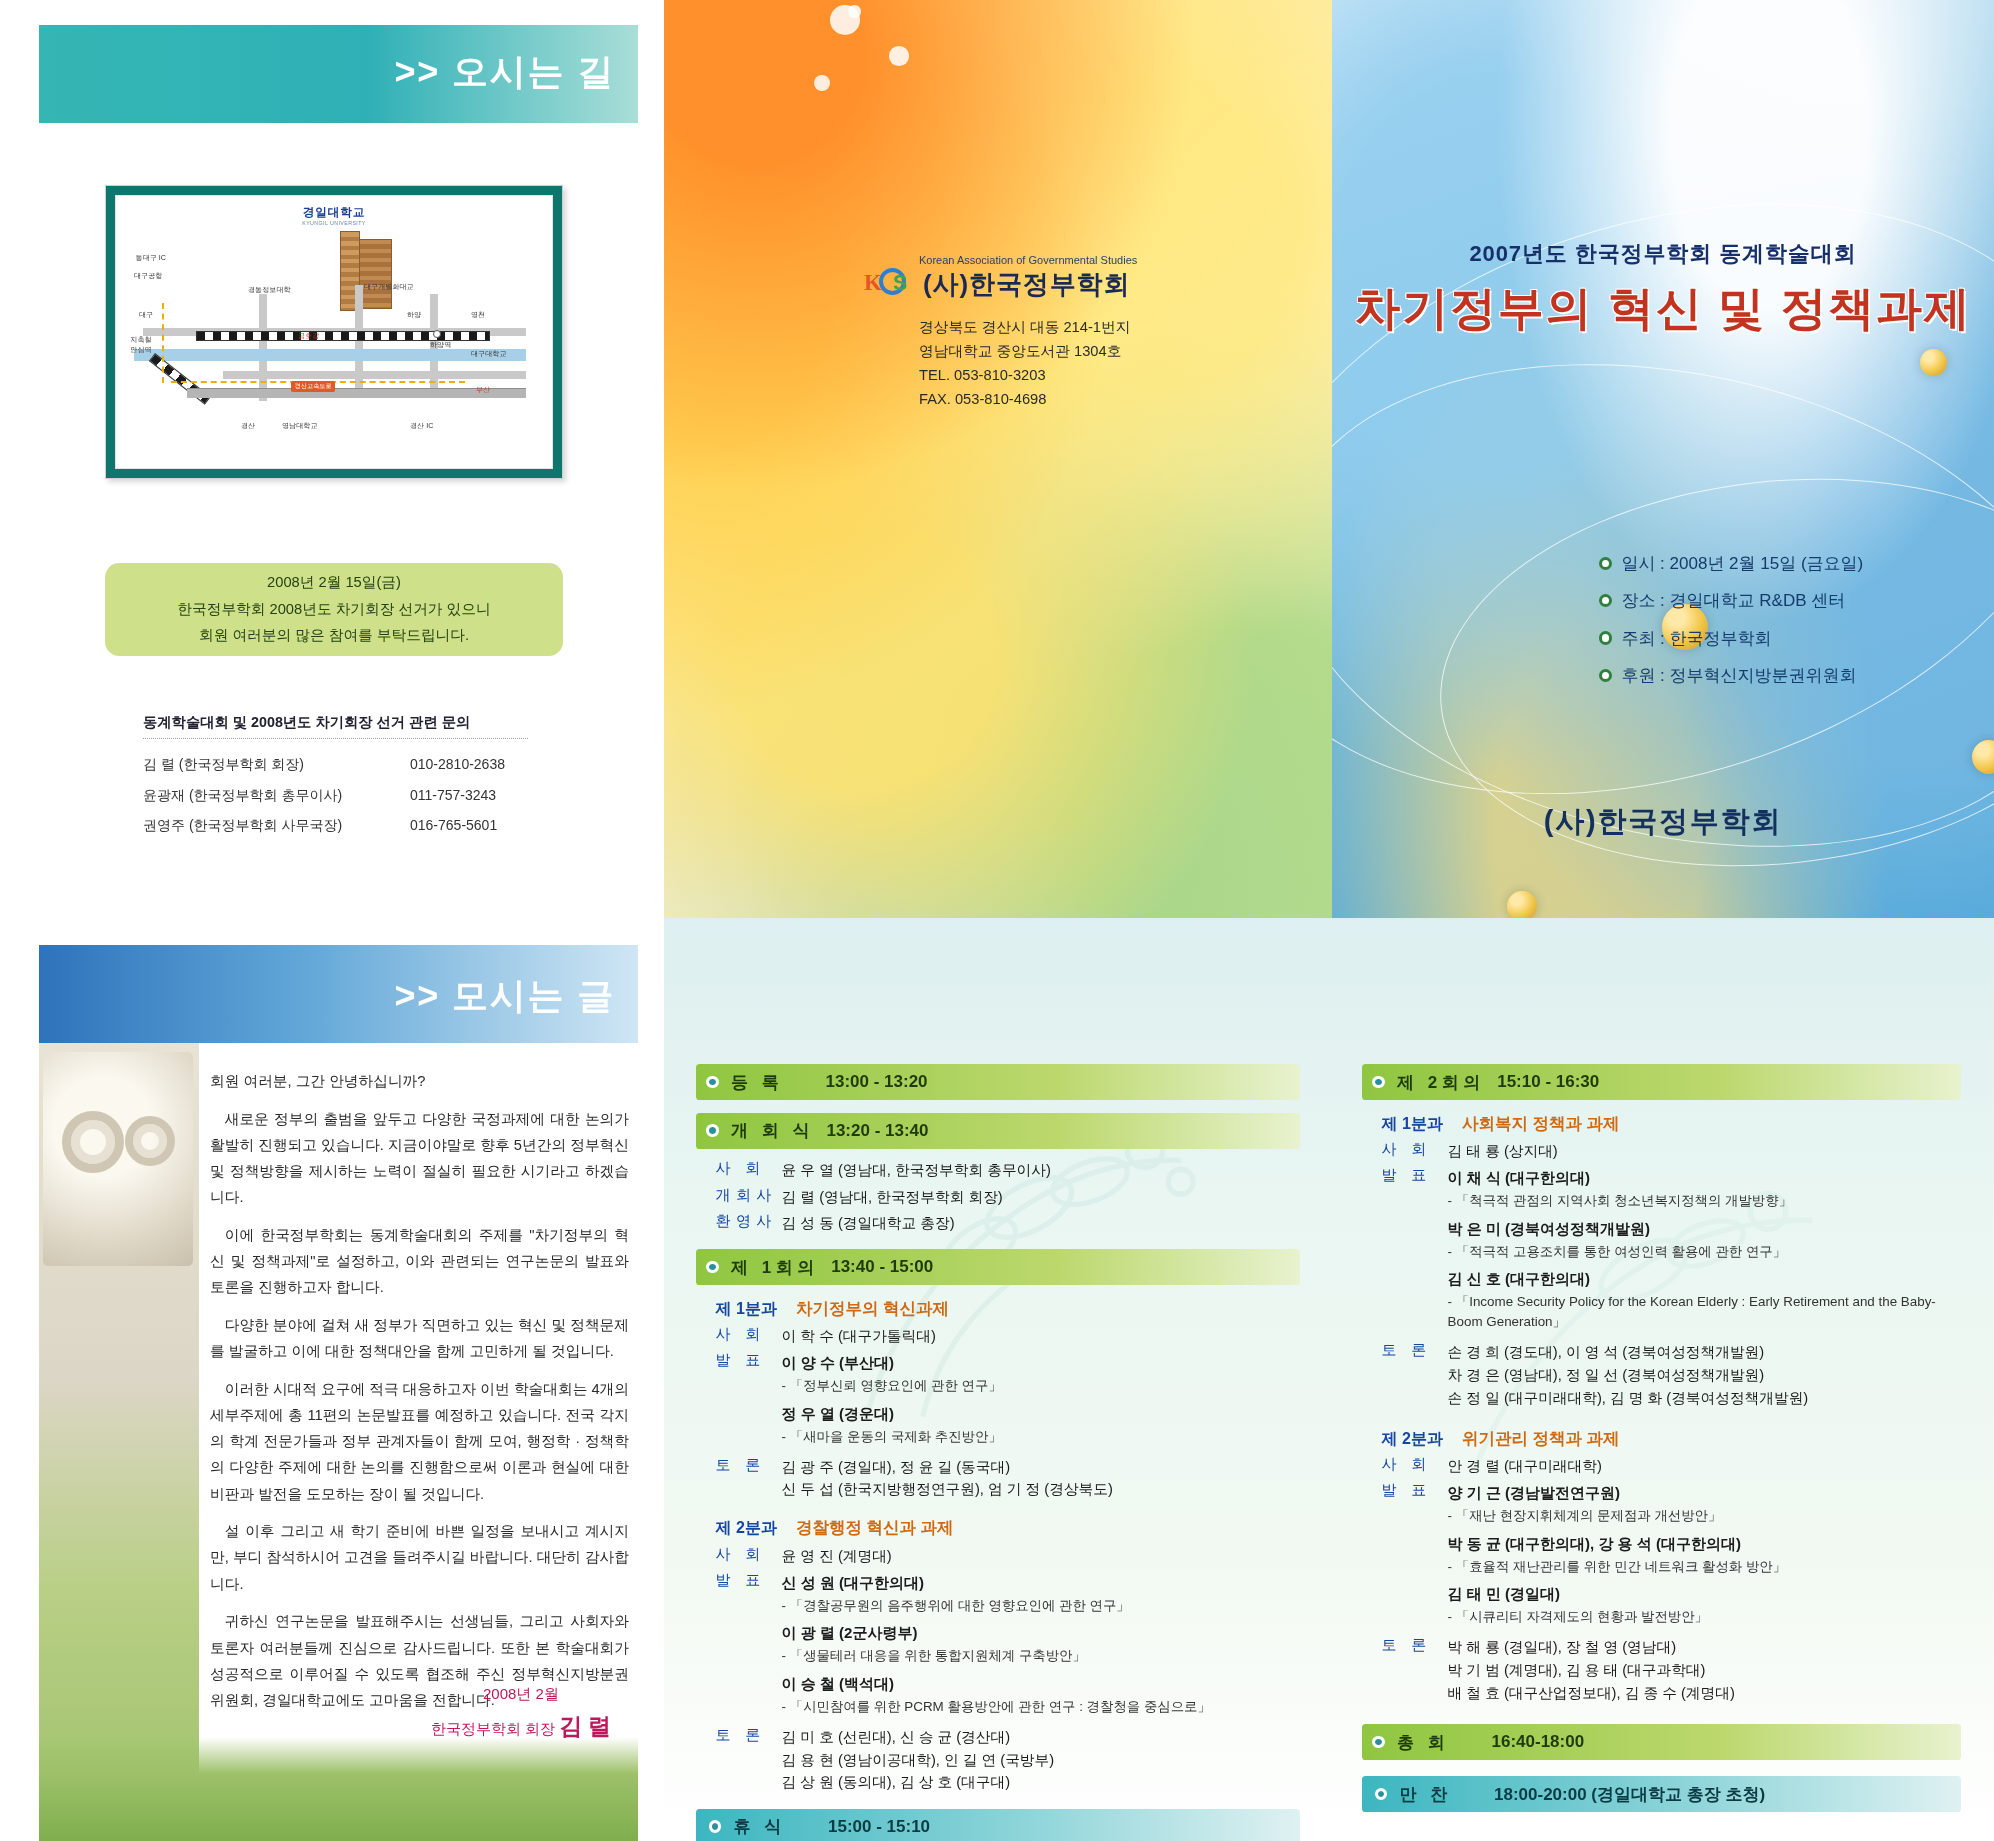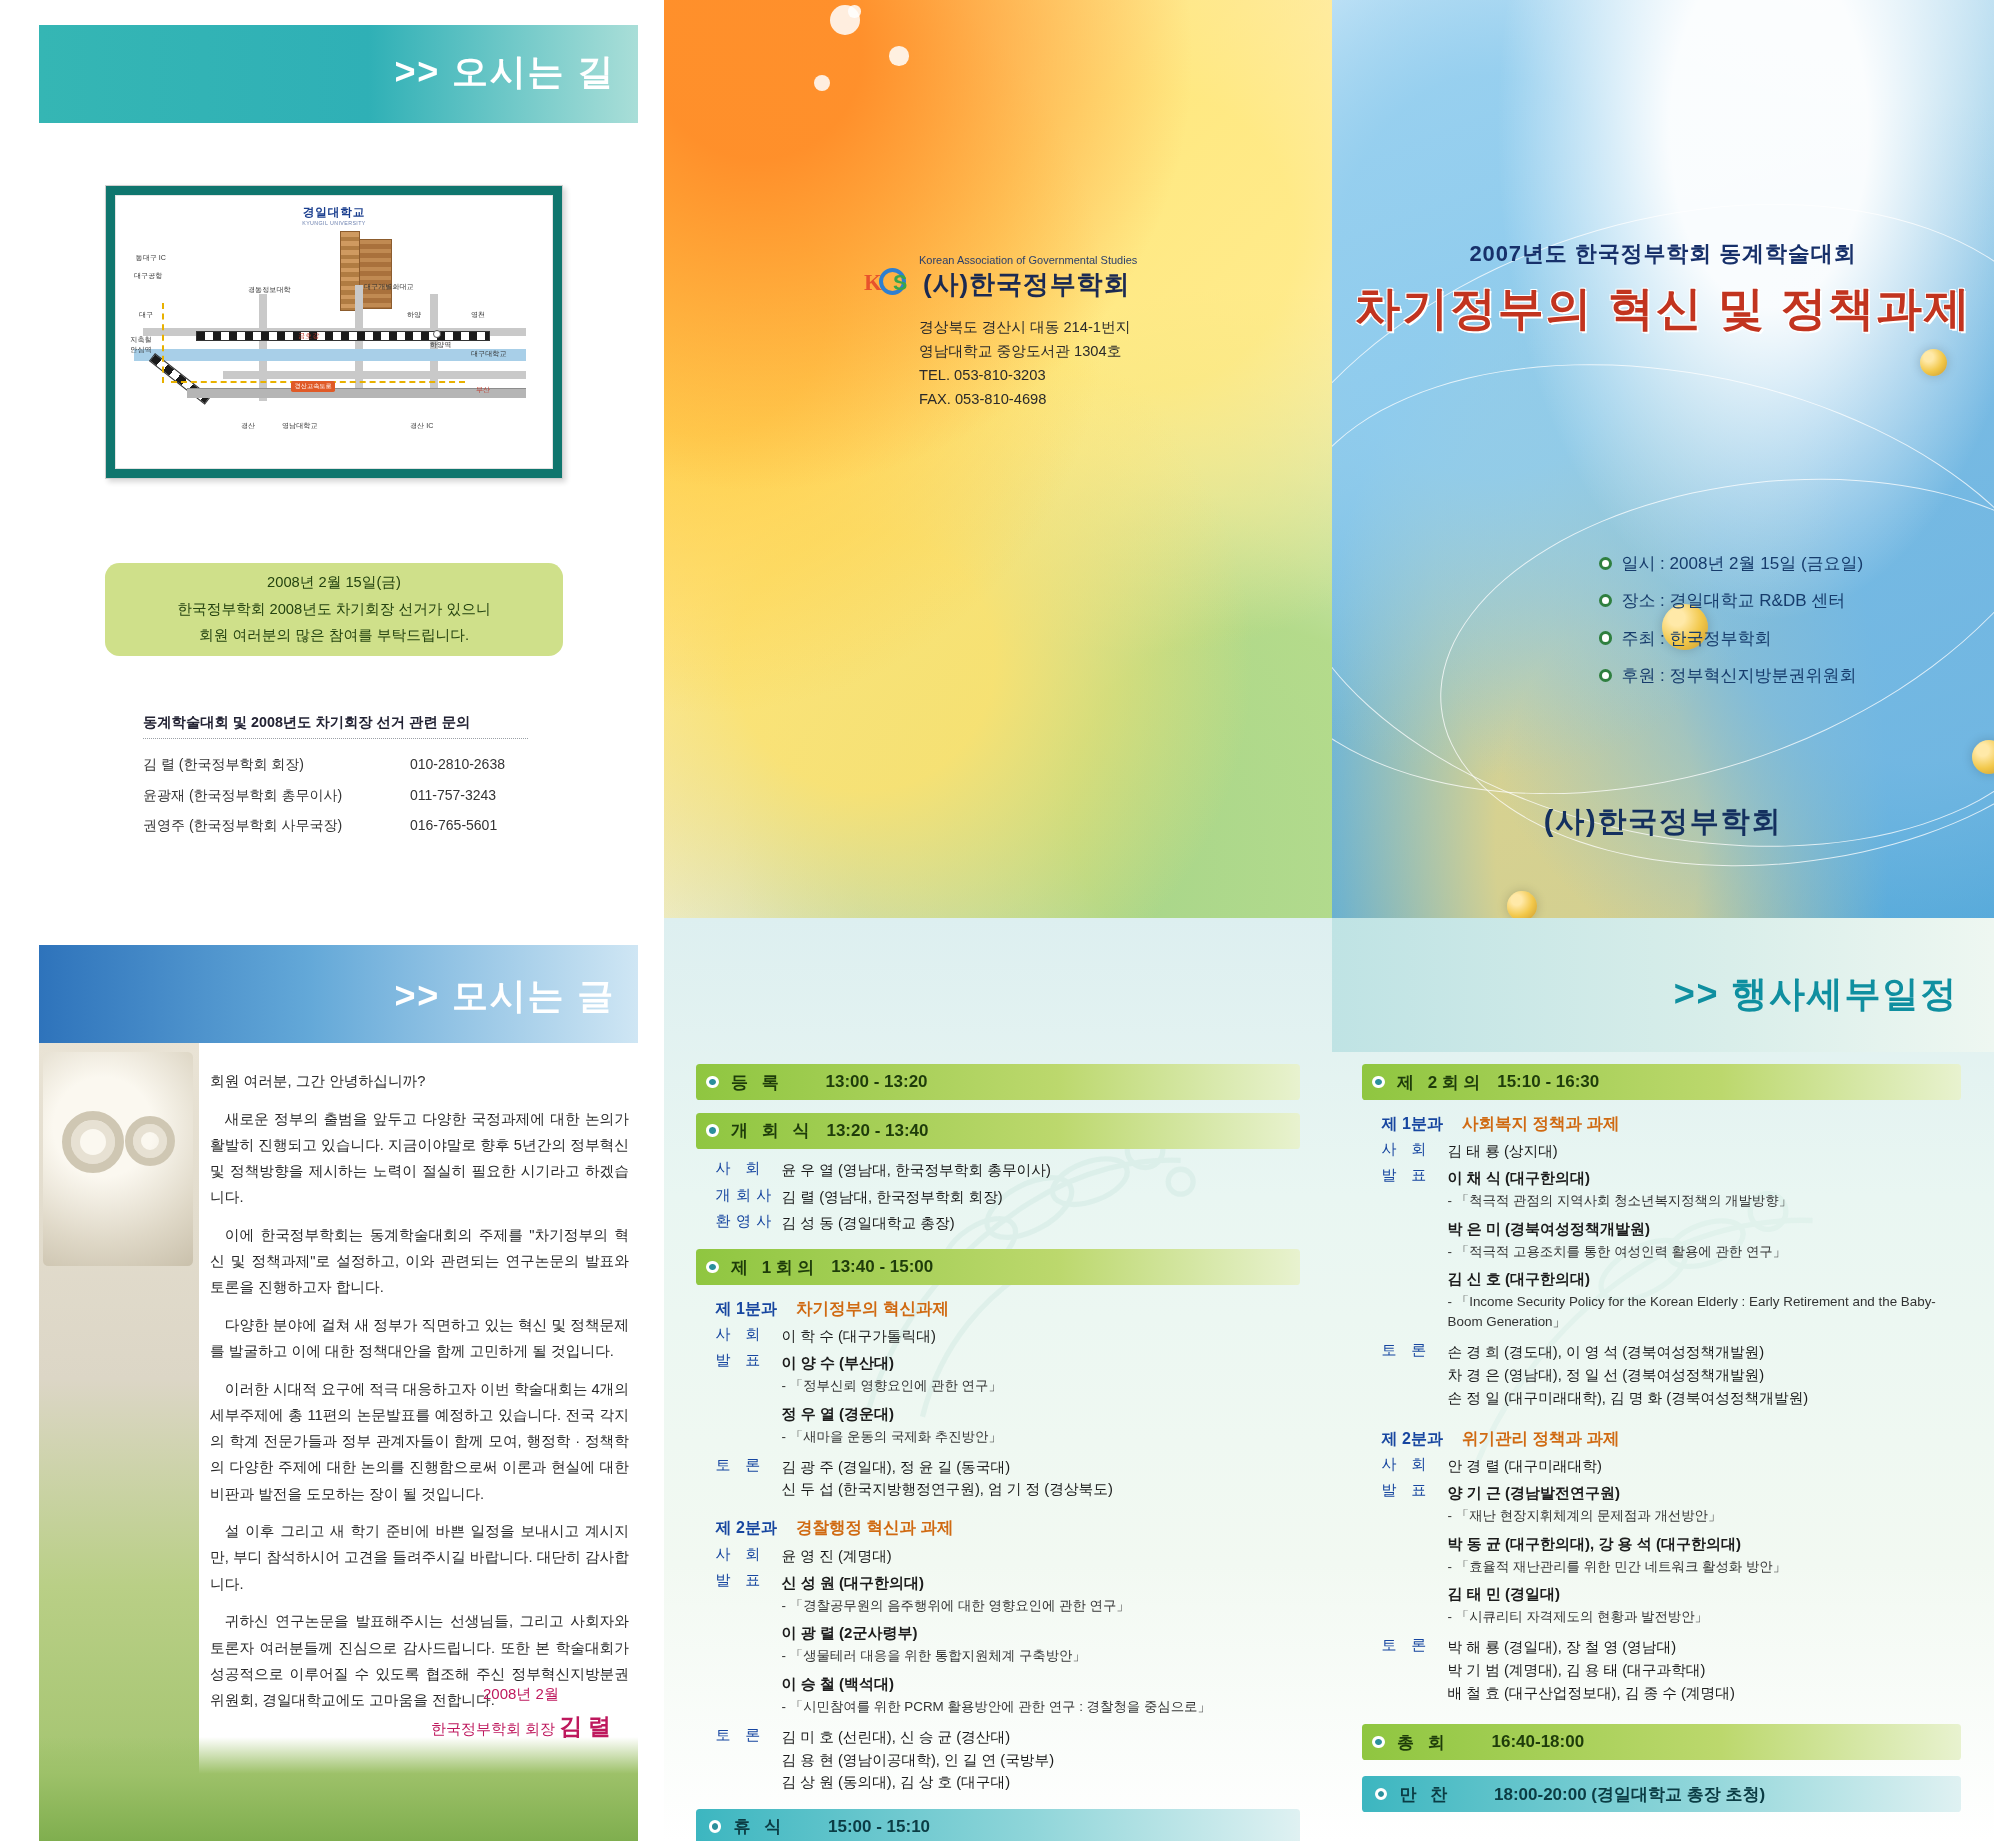--- a/index.html
+++ b/index.html
@@ -501,23 +501,20 @@
 
       <div class="band teal" style="margin-top:14.3px;">
         <span class="bdot"></span>
         <span class="lab">휴   식</span>
         <span class="time">15:00 - 15:10</span>
       </div>
     </div>
   </div>
 
   <div class="panel p-prog2">
-    <div class="pg-header">
-      <div class="ttl">&gt;&gt; 행사세부일정</div>
-    </div>
 
     <svg class="watermark" style="left:53px; top:160px;" viewBox="0 0 560 520">
       <g fill="none" stroke="#c7e6dd" stroke-width="6" opacity=".75">
         <path d="M100 440 C140 340 210 260 290 210 C350 172 420 158 480 160"></path>
         <ellipse cx="290" cy="216" rx="52" ry="26" transform="rotate(-28 290 216)"></ellipse>
         <ellipse cx="360" cy="186" rx="44" ry="22" transform="rotate(-20 360 186)"></ellipse>
         <circle cx="430" cy="150" r="20"></circle>
       </g>
     </svg>
 

